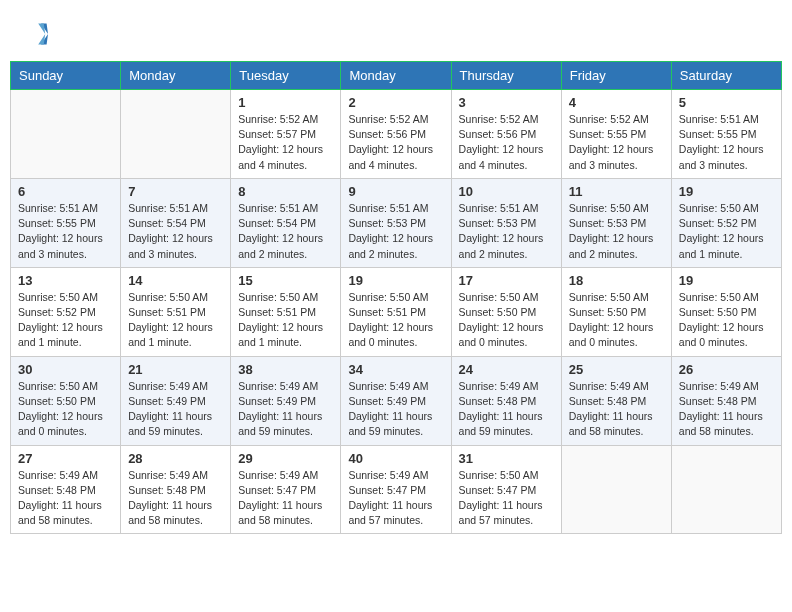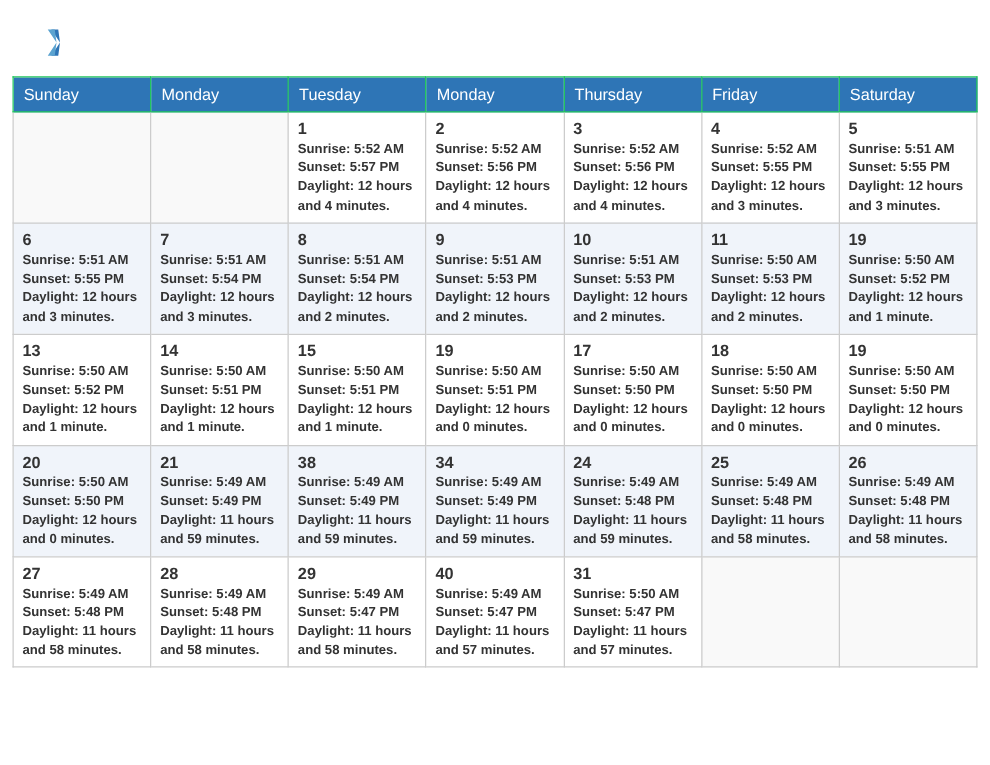--- a/index.html
+++ b/index.html
@@ -76,21 +76,20 @@
     .day-number {
       font-size: 13px;
       font-weight: bold;
       display: block;
       margin-bottom: 2px;
     }
     .day-info {
       font-size: 10.5px;
       line-height: 1.45;
       color: #333;
-      font-weight: bold;
     }
     tr:nth-child(even) td {
       background: #f0f4fa;
     }
     tr:nth-child(even) td.empty {
       background: #eef2f8;
     }
   </style>
 </head>
 <body>
@@ -204,21 +203,21 @@
           <span class="day-number">18</span>
           <div class="day-info">Sunrise: 5:50 AM<br>Sunset: 5:50 PM<br>Daylight: 12 hours<br>and 0 minutes.</div>
         </td>
         <td>
           <span class="day-number">19</span>
           <div class="day-info">Sunrise: 5:50 AM<br>Sunset: 5:50 PM<br>Daylight: 12 hours<br>and 0 minutes.</div>
         </td>
       </tr>
       <tr>
         <td>
-          <span class="day-number">20</span>
+          <span class="day-number">30</span>
           <div class="day-info">Sunrise: 5:50 AM<br>Sunset: 5:50 PM<br>Daylight: 12 hours<br>and 0 minutes.</div>
         </td>
         <td>
           <span class="day-number">21</span>
           <div class="day-info">Sunrise: 5:49 AM<br>Sunset: 5:49 PM<br>Daylight: 11 hours<br>and 59 minutes.</div>
         </td>
         <td>
           <span class="day-number">38</span>
           <div class="day-info">Sunrise: 5:49 AM<br>Sunset: 5:49 PM<br>Daylight: 11 hours<br>and 59 minutes.</div>
         </td>

